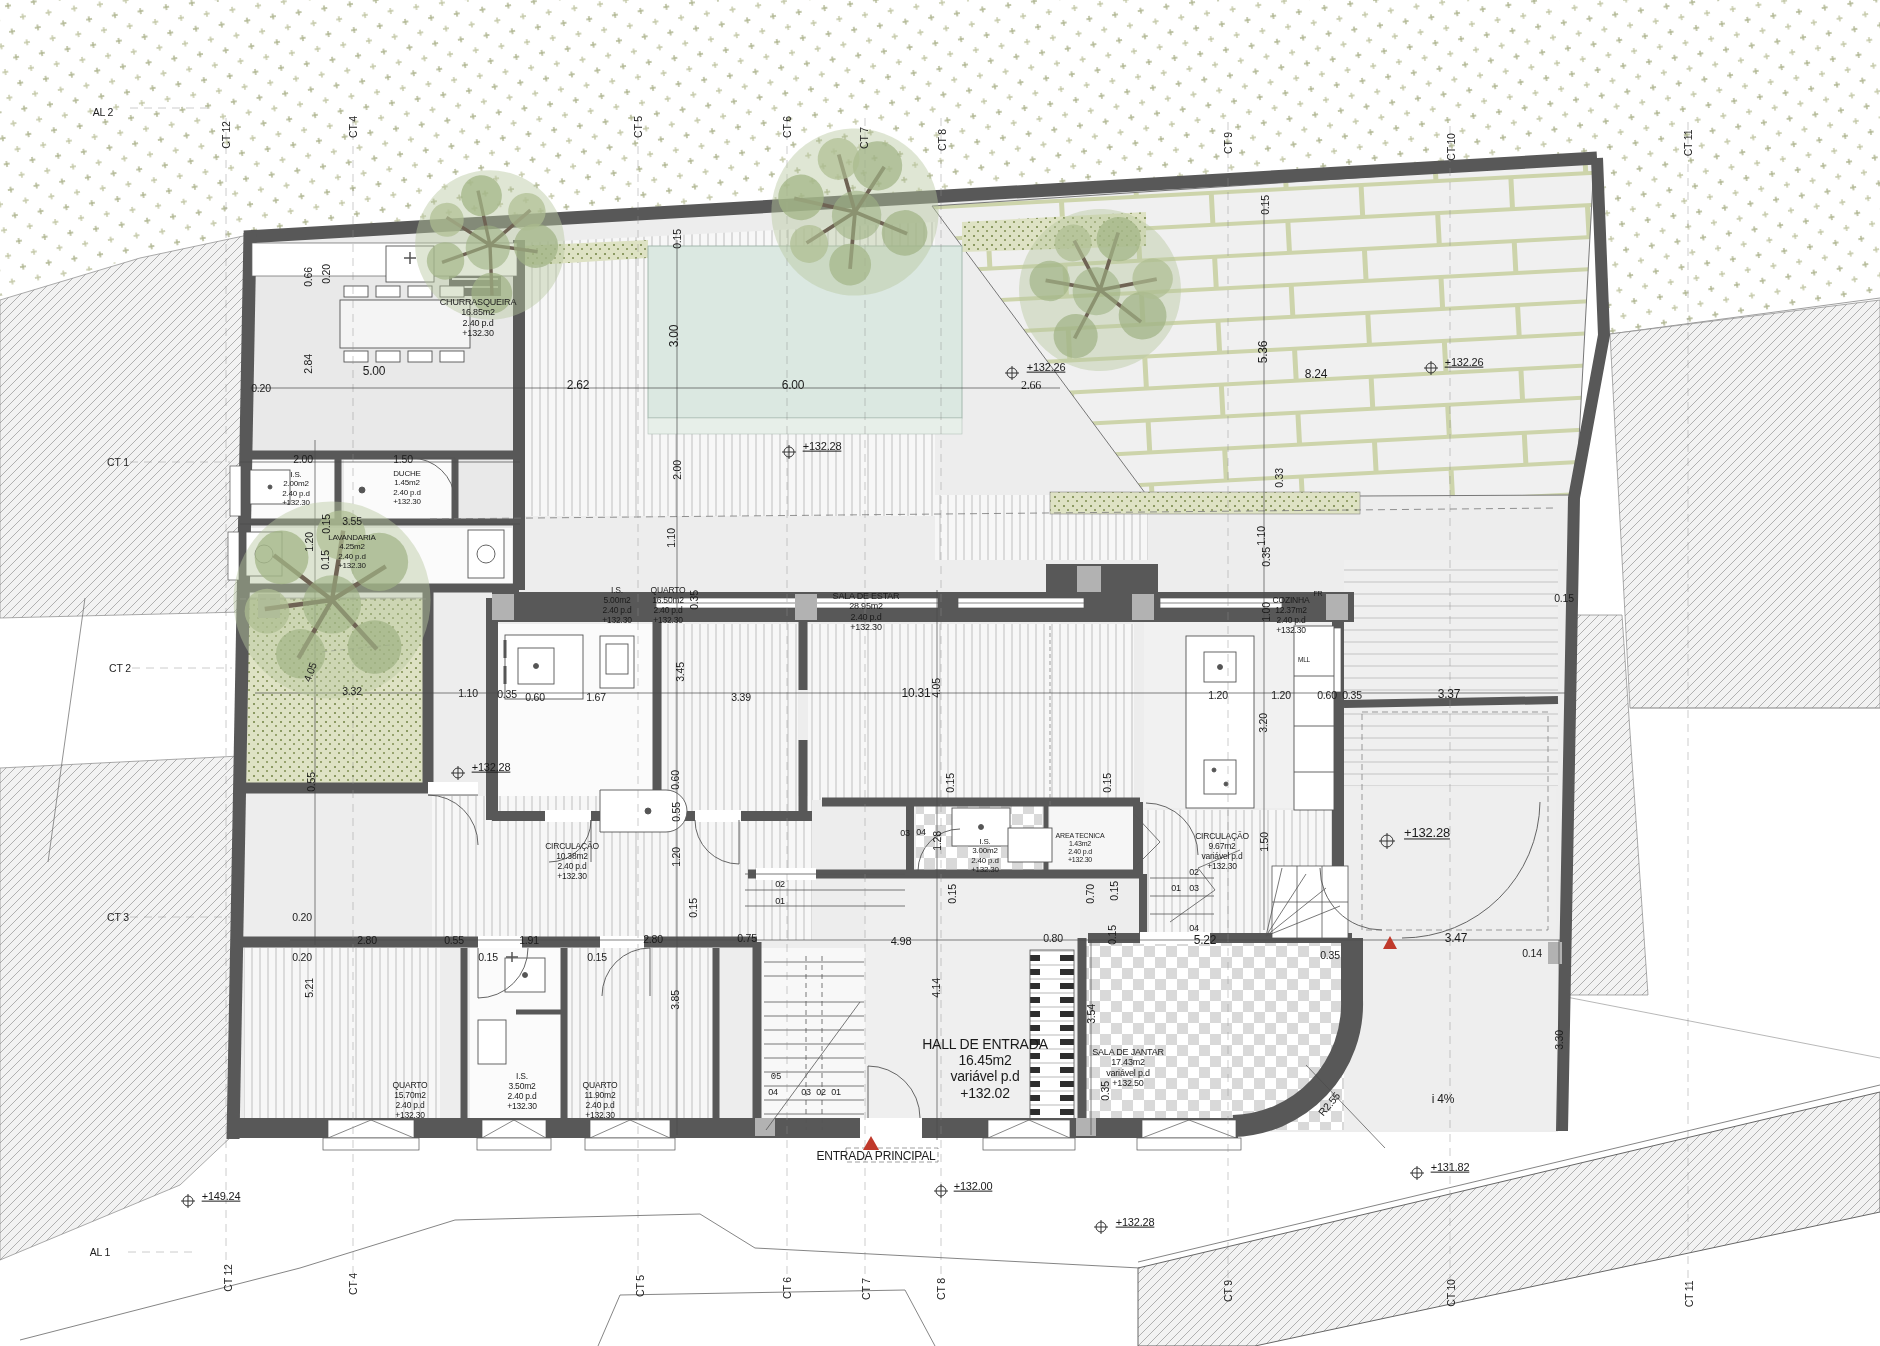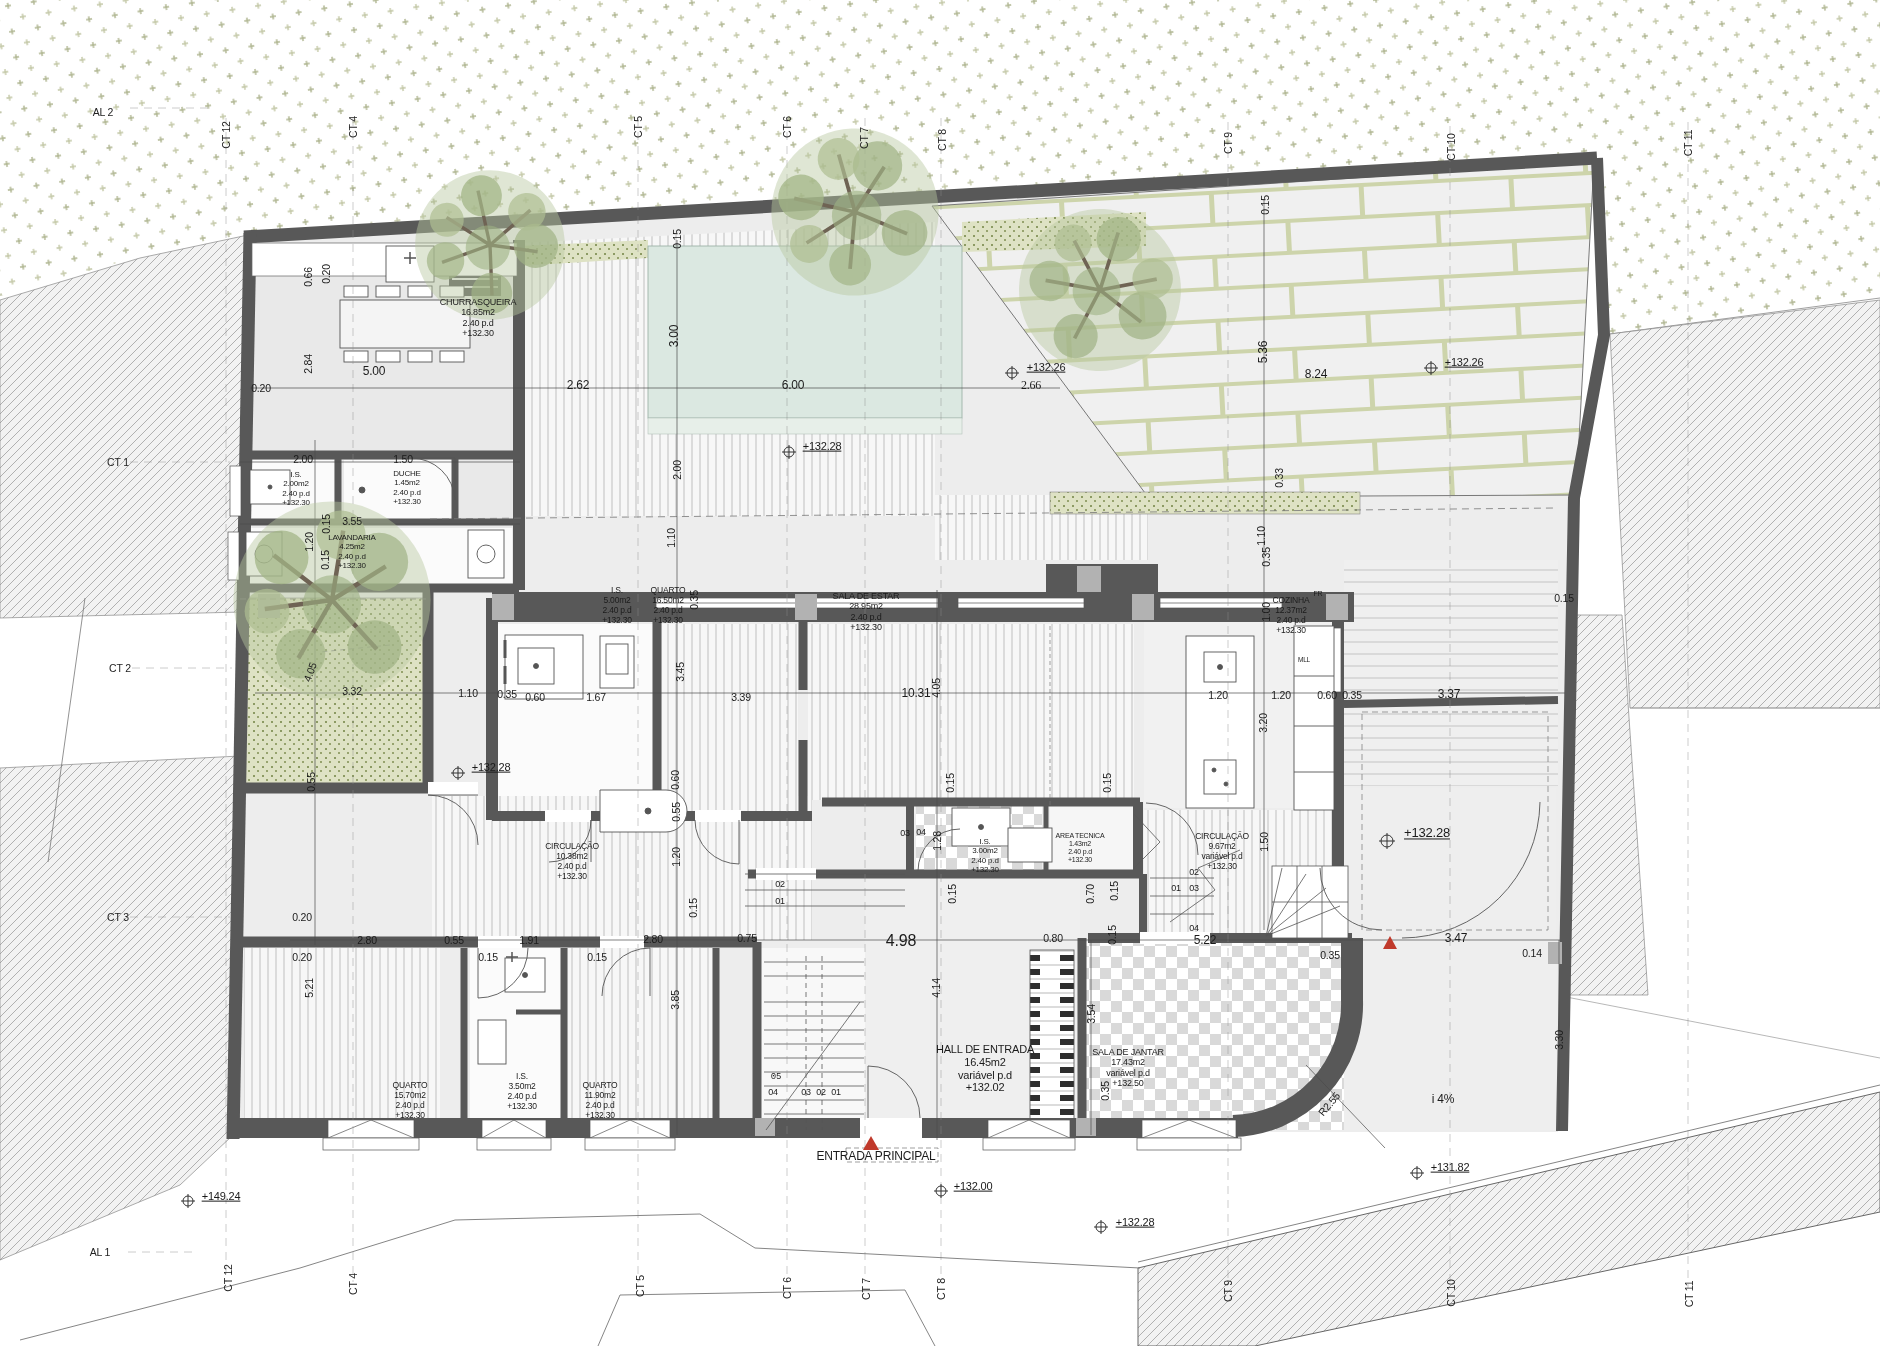--- a/index.html
+++ b/index.html
@@ -492,21 +492,21 @@
 2.40 p.d
 +132.30</span>
       <span class="lbl room" style="left: 522px; top: 1092px; transform: translate(-50%, -50%) rotate(0deg); font-size: 8.5px;">I.S.
 3.50m2
 2.40 p.d
 +132.30</span>
       <span class="lbl room" style="left: 600px; top: 1101px; transform: translate(-50%, -50%) rotate(0deg); font-size: 8.5px;">QUARTO
 11.90m2
 2.40 p.d
 +132.30</span>
-      <span class="lbl room" style="left: 985px; top: 1068px; transform: translate(-50%, -50%) rotate(0deg); font-size: 11px;">HALL DE ENTRADA
+      <span class="lbl room" style="left: 985px; top: 1068px; transform: translate(-50%, -50%) rotate(0deg); font-size: 14px;">HALL DE ENTRADA
 16.45m2
 variável p.d
 +132.02</span>
       <span class="lbl room" style="left: 1128px; top: 1068px; transform: translate(-50%, -50%) rotate(0deg); font-size: 9px;">SALA DE JANTAR
 17.43m2
 variável p.d
 +132.50</span>
       <span class="lbl dim" style="left: 308px; top: 277px; transform: translate(-50%, -50%) rotate(-90deg);">0.66</span>
       <span class="lbl dim" style="left: 326px; top: 274px; transform: translate(-50%, -50%) rotate(-90deg);">0.20</span>
       <span class="lbl dim" style="left: 308px; top: 364px; transform: translate(-50%, -50%) rotate(-90deg);">2.84</span>
@@ -567,21 +567,21 @@
       <span class="lbl dim" style="left: 1264px; top: 842px; transform: translate(-50%, -50%) rotate(-90deg);">1.50</span>
       <span class="lbl dim" style="left: 302px; top: 957px; transform: translate(-50%, -50%) rotate(0deg);">0.20</span>
       <span class="lbl dim" style="left: 367px; top: 940px; transform: translate(-50%, -50%) rotate(0deg);">2.80</span>
       <span class="lbl dim" style="left: 454px; top: 940px; transform: translate(-50%, -50%) rotate(0deg);">0.55</span>
       <span class="lbl dim" style="left: 529px; top: 940px; transform: translate(-50%, -50%) rotate(0deg);">1.91</span>
       <span class="lbl dim" style="left: 488px; top: 957px; transform: translate(-50%, -50%) rotate(0deg);">0.15</span>
       <span class="lbl dim" style="left: 597px; top: 957px; transform: translate(-50%, -50%) rotate(0deg);">0.15</span>
       <span class="lbl dim" style="left: 653px; top: 939px; transform: translate(-50%, -50%) rotate(0deg);">2.80</span>
       <span class="lbl dim" style="left: 747px; top: 938px; transform: translate(-50%, -50%) rotate(0deg);">0.75</span>
       <span class="lbl dim" style="left: 675px; top: 1000px; transform: translate(-50%, -50%) rotate(-90deg);">3.85</span>
-      <span class="lbl dim" style="left: 901px; top: 941px; transform: translate(-50%, -50%) rotate(0deg); font-size: 16px;">4.98</span>
+      <span class="lbl dim" style="left: 901px; top: 941px; transform: translate(-50%, -50%) rotate(0deg); font-size: 11px;">4.98</span>
       <span class="lbl dim" style="left: 1053px; top: 938px; transform: translate(-50%, -50%) rotate(0deg);">0.80</span>
       <span class="lbl dim" style="left: 936px; top: 988px; transform: translate(-50%, -50%) rotate(-90deg);">4.14</span>
       <span class="lbl dim" style="left: 1091px; top: 1014px; transform: translate(-50%, -50%) rotate(-90deg);">3.54</span>
       <span class="lbl dim" style="left: 1105px; top: 1091px; transform: translate(-50%, -50%) rotate(-90deg);">0.35</span>
       <span class="lbl dim" style="left: 1205px; top: 941px; transform: translate(-50%, -50%) rotate(0deg); font-size: 12px;">5.22</span>
       <span class="lbl dim" style="left: 1330px; top: 955px; transform: translate(-50%, -50%) rotate(0deg);">0.35</span>
       <span class="lbl dim" style="left: 1456px; top: 939px; transform: translate(-50%, -50%) rotate(0deg); font-size: 12px;">3.47</span>
       <span class="lbl dim" style="left: 1532px; top: 953px; transform: translate(-50%, -50%) rotate(0deg);">0.14</span>
       <span class="lbl dim" style="left: 1559px; top: 1040px; transform: translate(-50%, -50%) rotate(-90deg);">3.30</span>
       <span class="lbl dim" style="left: 1329px; top: 1104px; transform: translate(-50%, -50%) rotate(-50deg);">R2.55</span>

